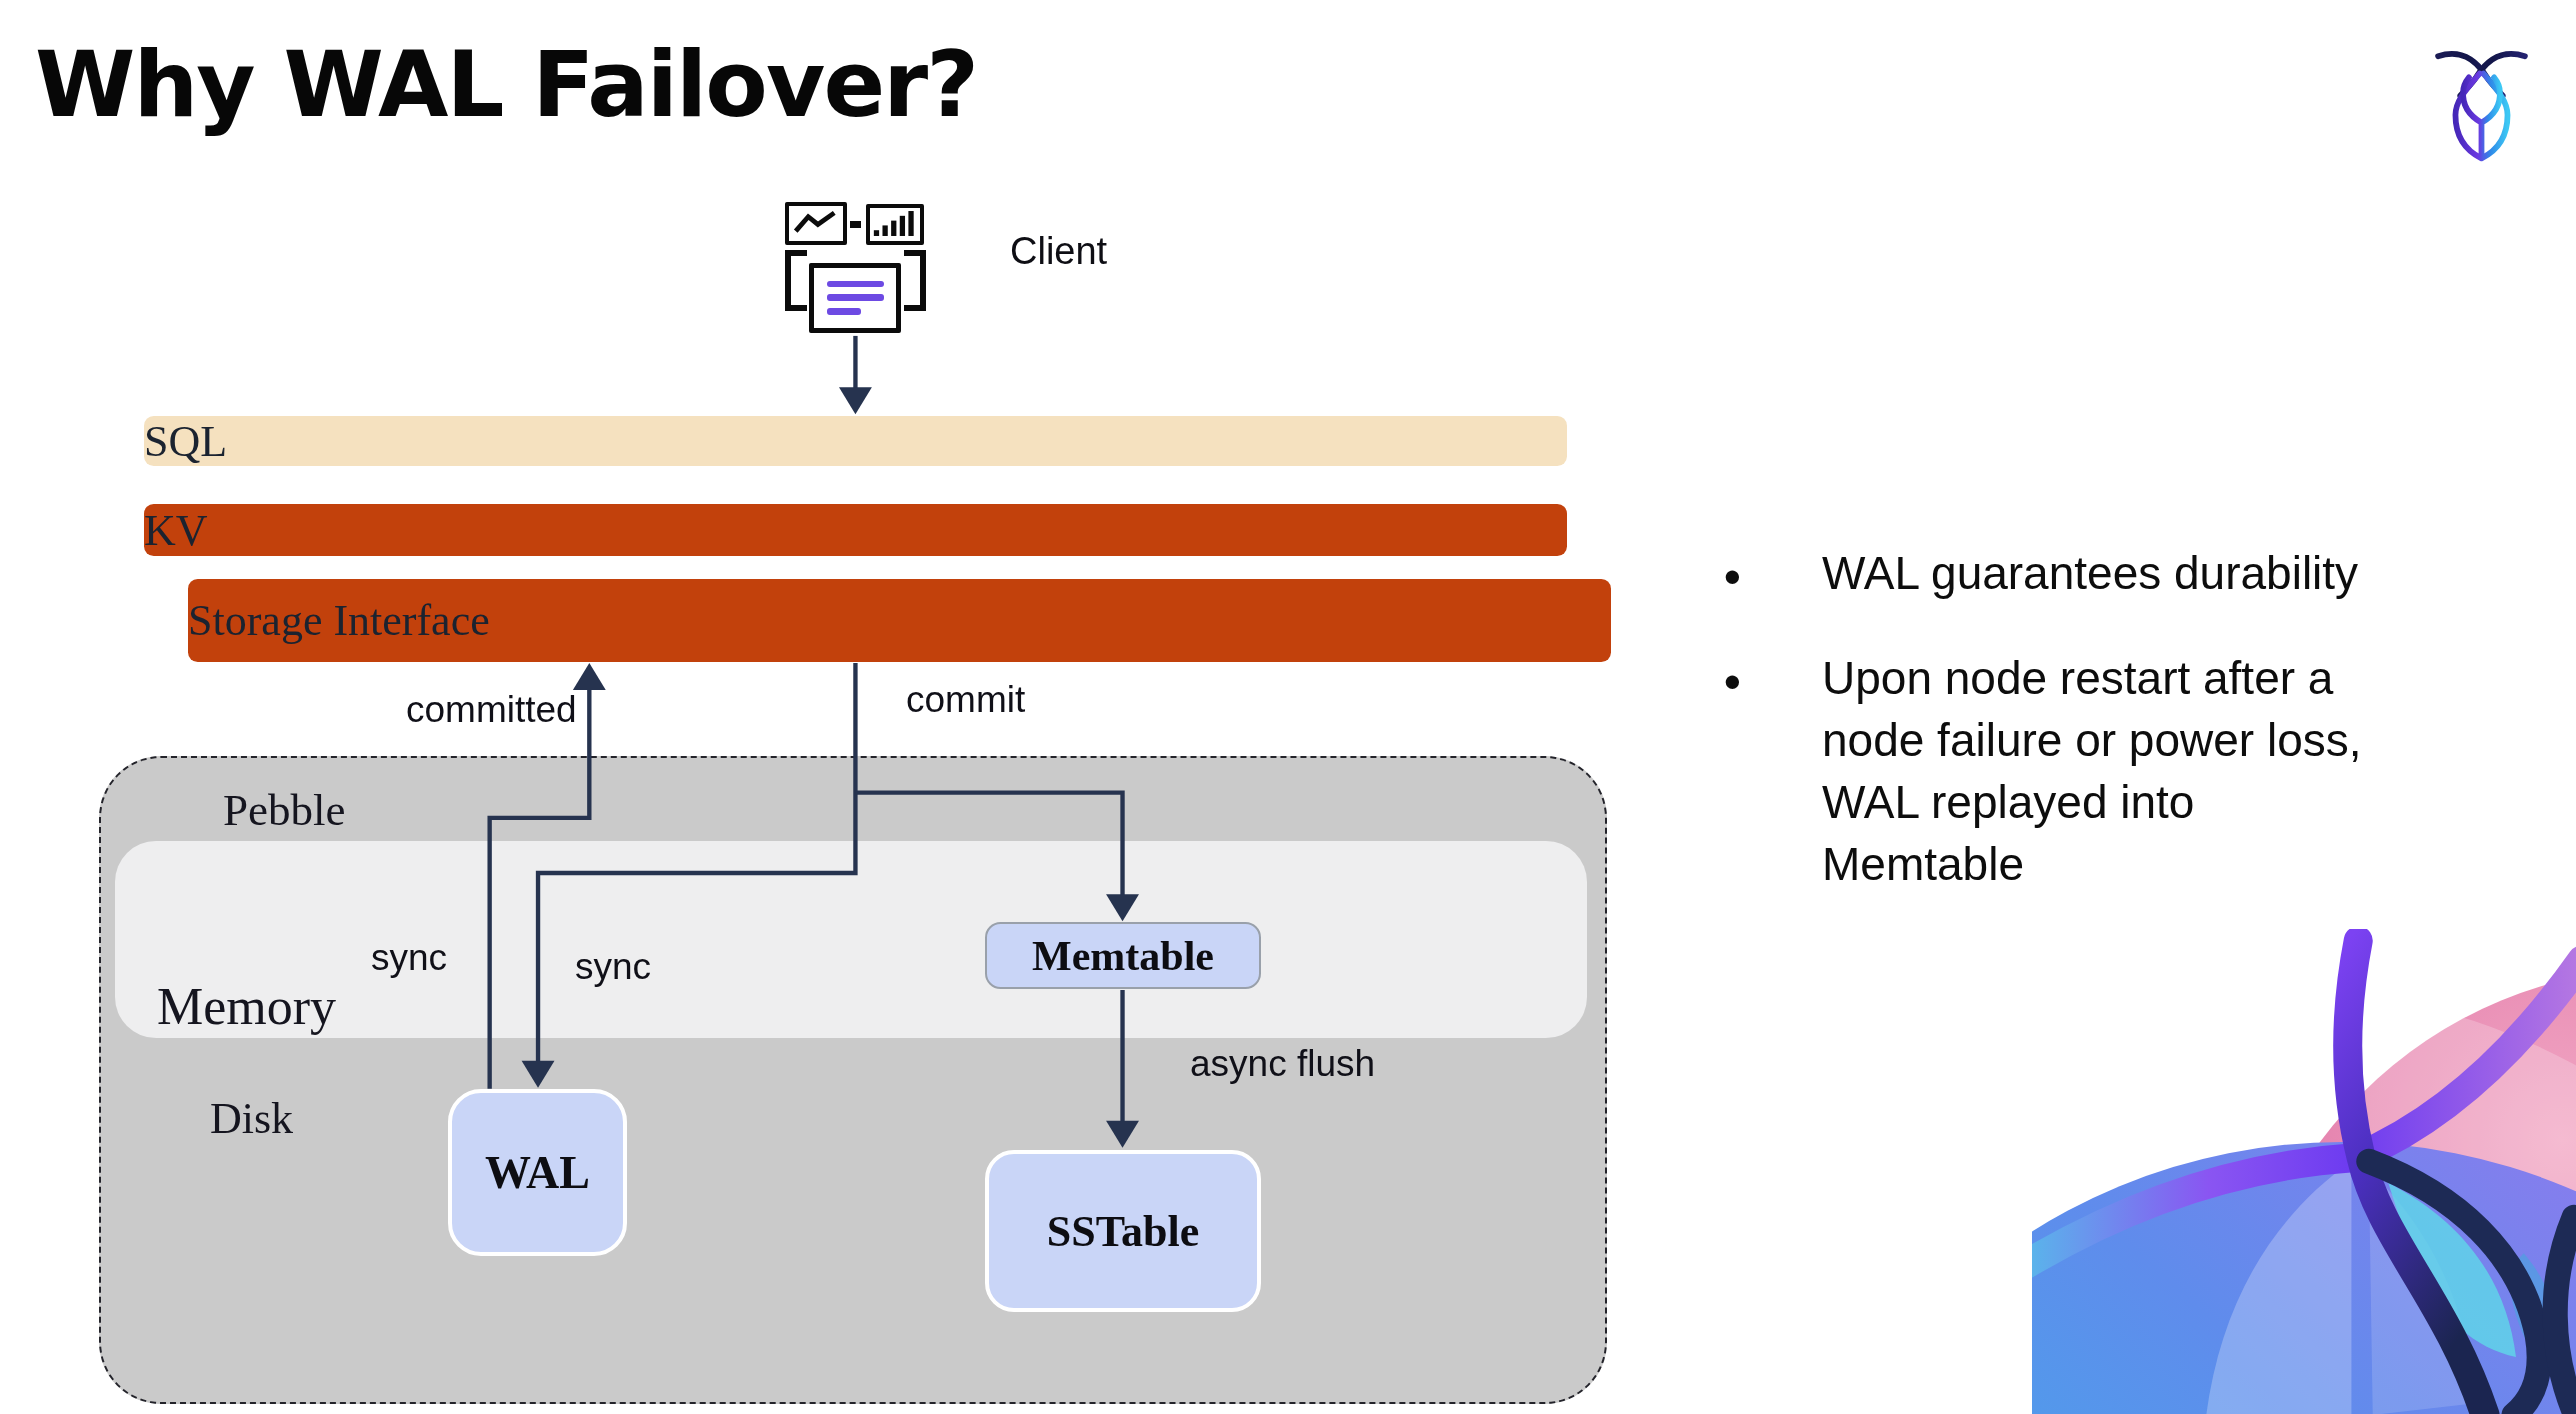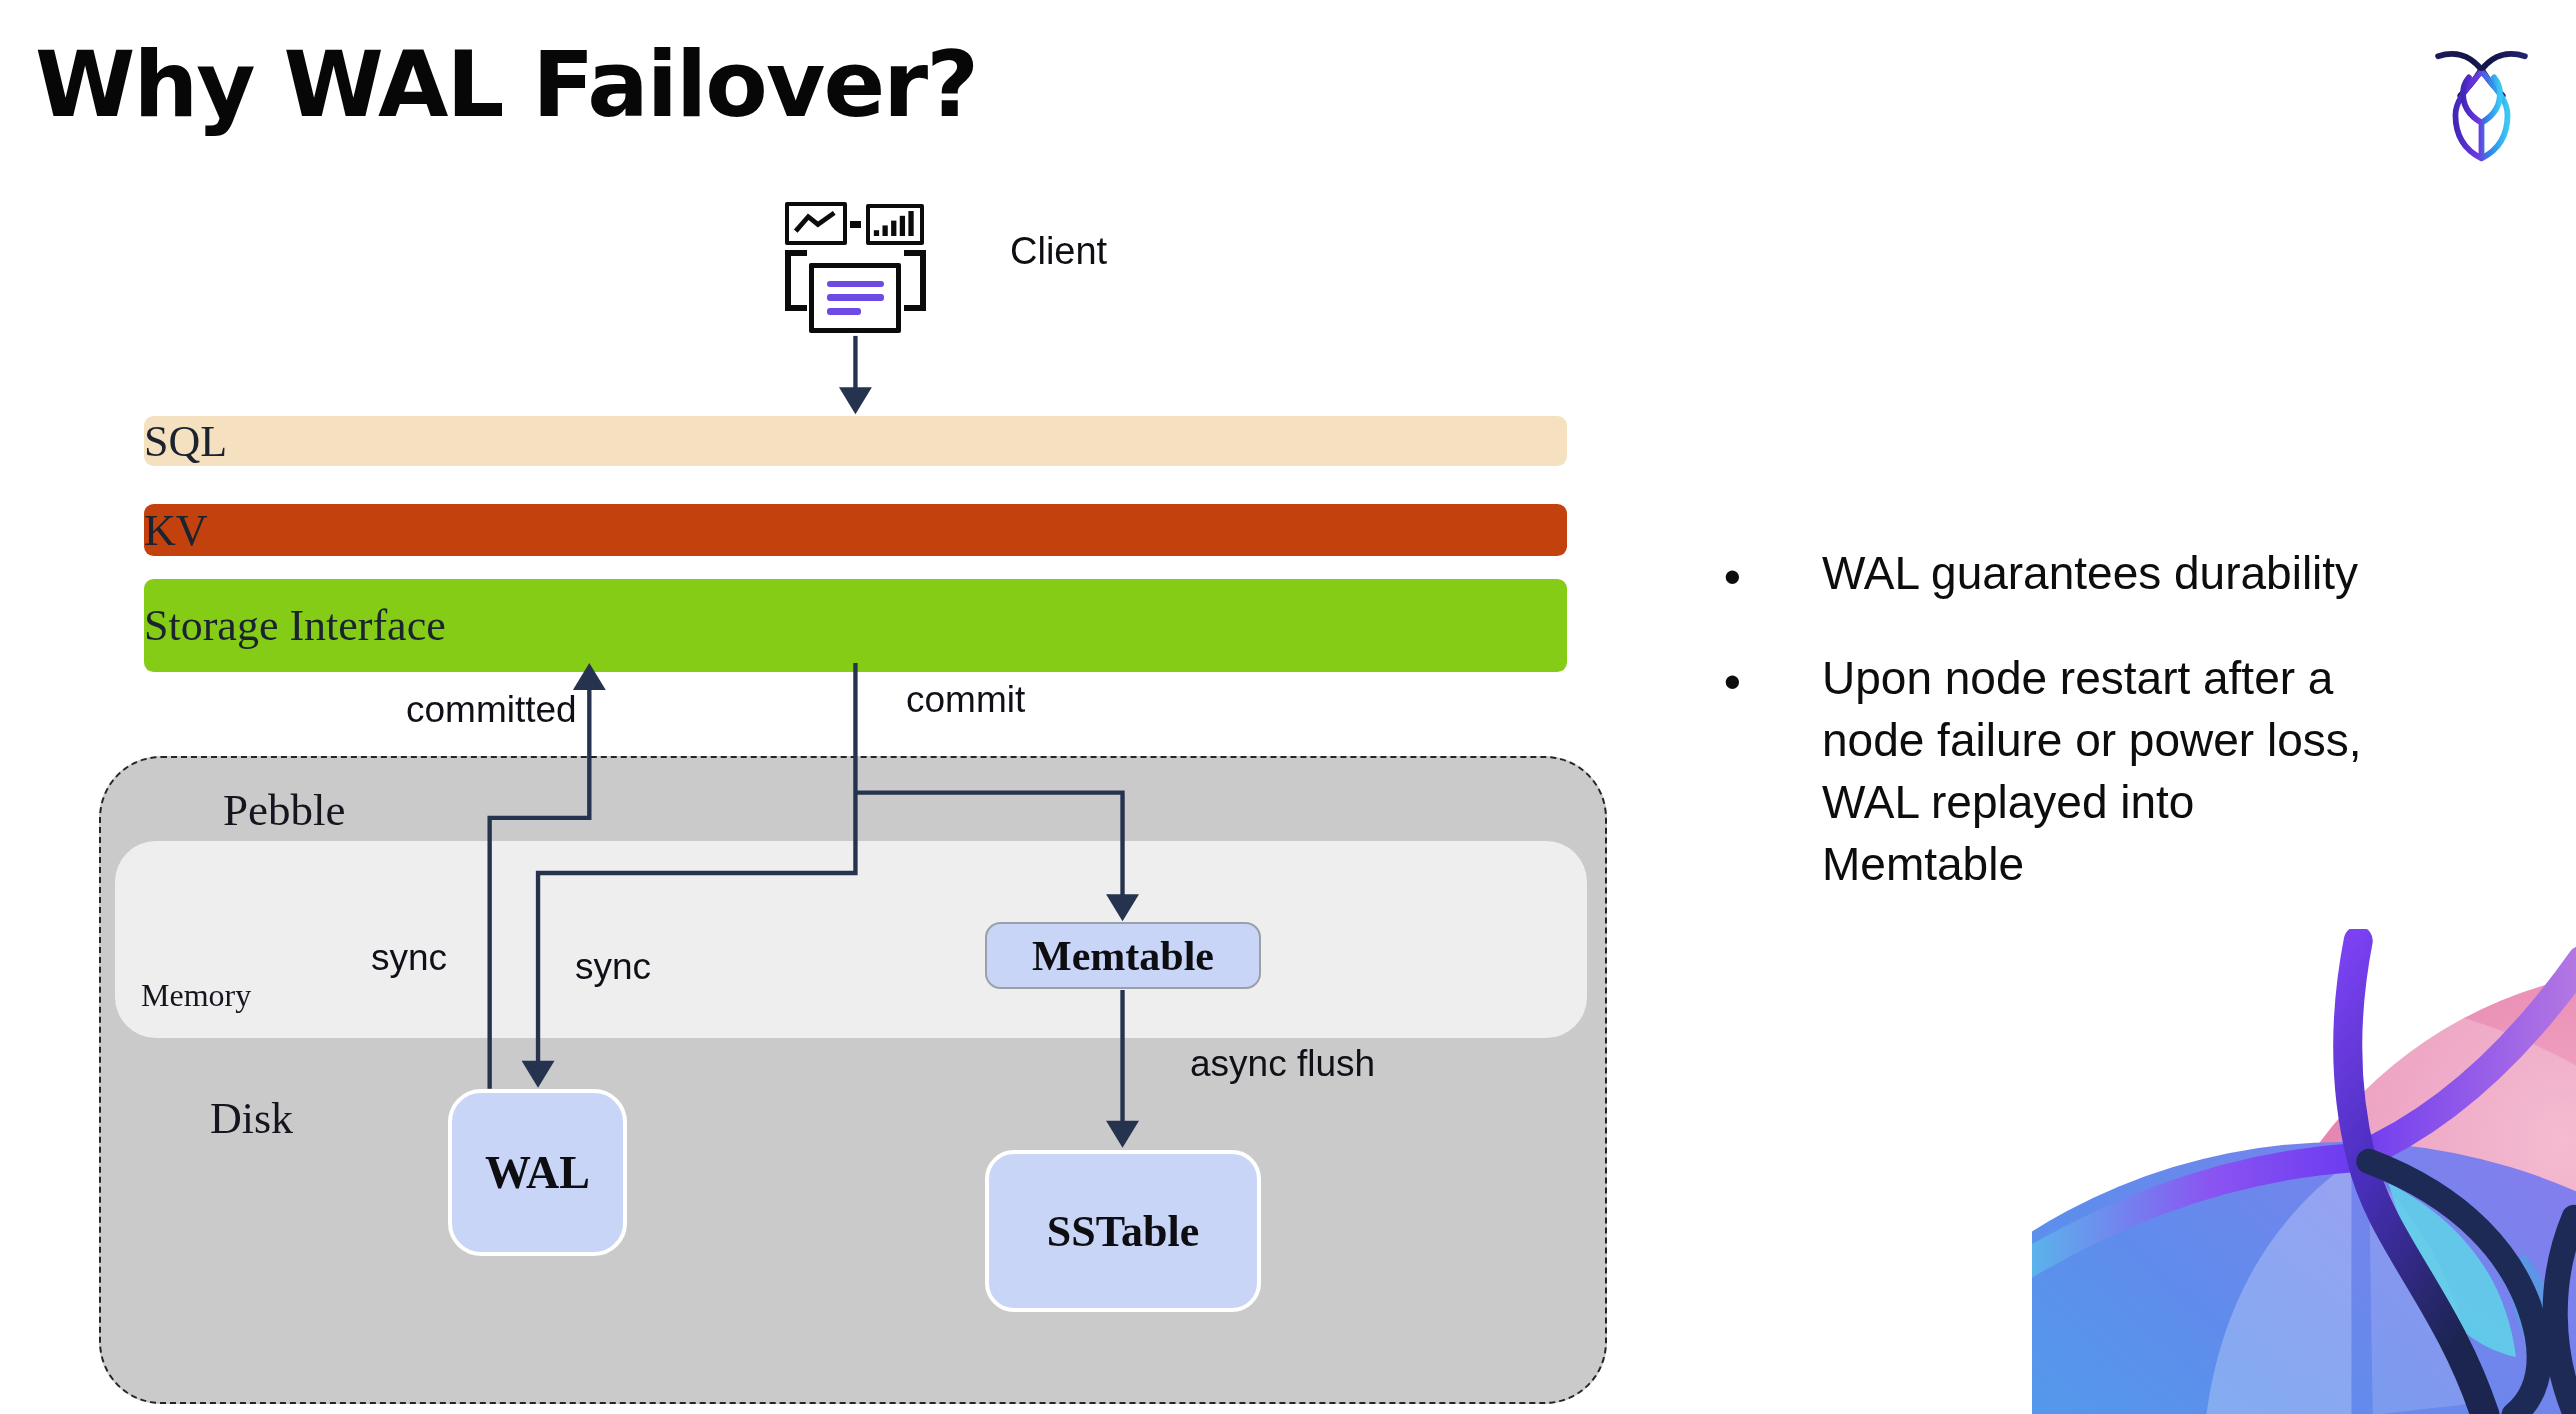--- a/index.html
+++ b/index.html
@@ -23,37 +23,37 @@
   .cdoc{position:absolute;left:24px;top:61px;width:92px;height:70px;background:#fff;
         border:5.8px solid #0b0b0b;border-radius:1.9px;box-sizing:border-box;}
   .cdoc .dl{position:absolute;left:12.6px;height:6.8px;background:#6d4ae3;border-radius:2.9px;}
   .client-label{left:1010px;top:230px;font-size:38px;color:#0e0e14;}
 
   
   .layer{left:144px;width:1423px;border-radius:9.7px;display:flex;align-items:center;justify-content:flex-start;
          font-family:"Liberation Serif","DejaVu Serif",serif;font-size:44px;color:#1b2330;}
   .layer.sql{top:416px;height:50px;background:#f5e1bf;}
   .layer.kv{top:504px;height:52px;background:#c2410c;}
-  .layer.storage{top:579px;height:93px;background:#84cc16;}
+  .layer.storage{top:579px;height:83px;background:#c2410c;margin-left:44px;}
 
   
   .edge-label{font-size:37px;color:#101018;}
   .lab-committed{left:406px;top:689px;}
   .lab-commit{left:906px;top:679px;}
   .lab-sync-l{left:371px;top:937px;}
   .lab-sync-r{left:575px;top:946px;}
   .lab-async{left:1190px;top:1043px;}
 
   
   .pebble{left:99px;top:756px;width:1508px;height:648px;background:#cacaca;
           border:2.9px dashed #23232a;border-radius:62px;box-sizing:border-box;}
   .serif-label{font-family:"Liberation Serif","DejaVu Serif",serif;color:#15151f;}
   .pebble-label{left:223px;top:784px;font-size:45px;}
   .memory{left:115px;top:841px;width:1472px;height:197px;background:#eeeeef;border-radius:41px;}
-  .memory-label{left:141px;top:977px;font-size:32px;}
+  .memory-label{left:157px;top:977px;font-size:52px;}
   .disk-label{left:210px;top:1093px;font-size:44px;}
 
   
   .node{display:flex;align-items:center;justify-content:center;background:#c9d5f7;box-sizing:border-box;
         font-family:"Liberation Serif","DejaVu Serif",serif;font-weight:bold;color:#0d0d12;}
   .node.wal{left:448px;top:1089px;width:179px;height:167px;border:4.8px solid #ffffff;border-radius:33px;font-size:46px;}
   .node.memtable{left:985px;top:922px;width:276px;height:67px;border:2.9px solid #99a0aa;border-radius:15.5px;font-size:42px;}
   .node.sstable{left:985px;top:1150px;width:276px;height:162px;border:4.8px solid #ffffff;border-radius:29px;font-size:44px;}
 
   

